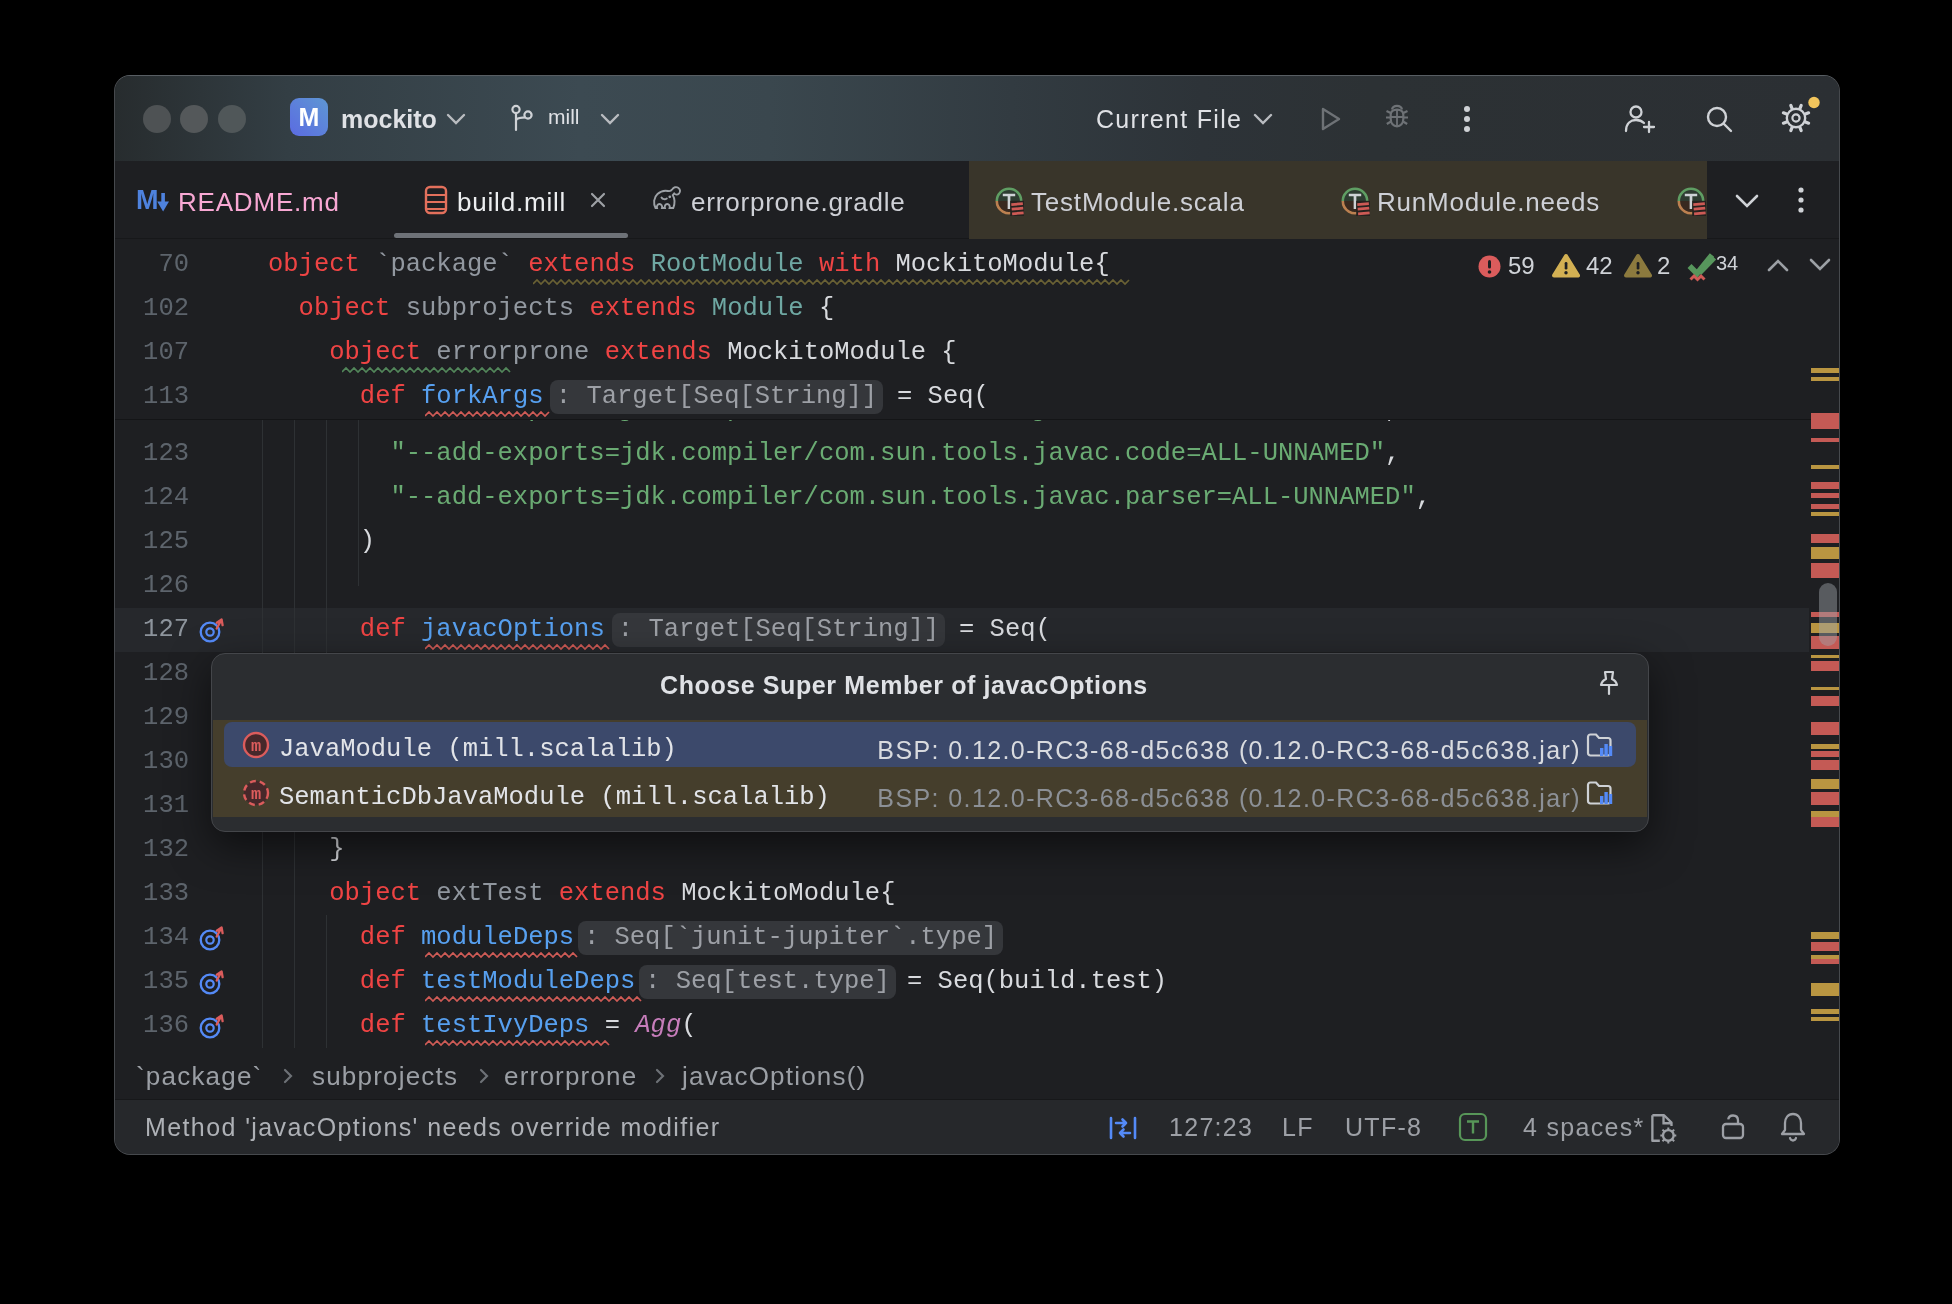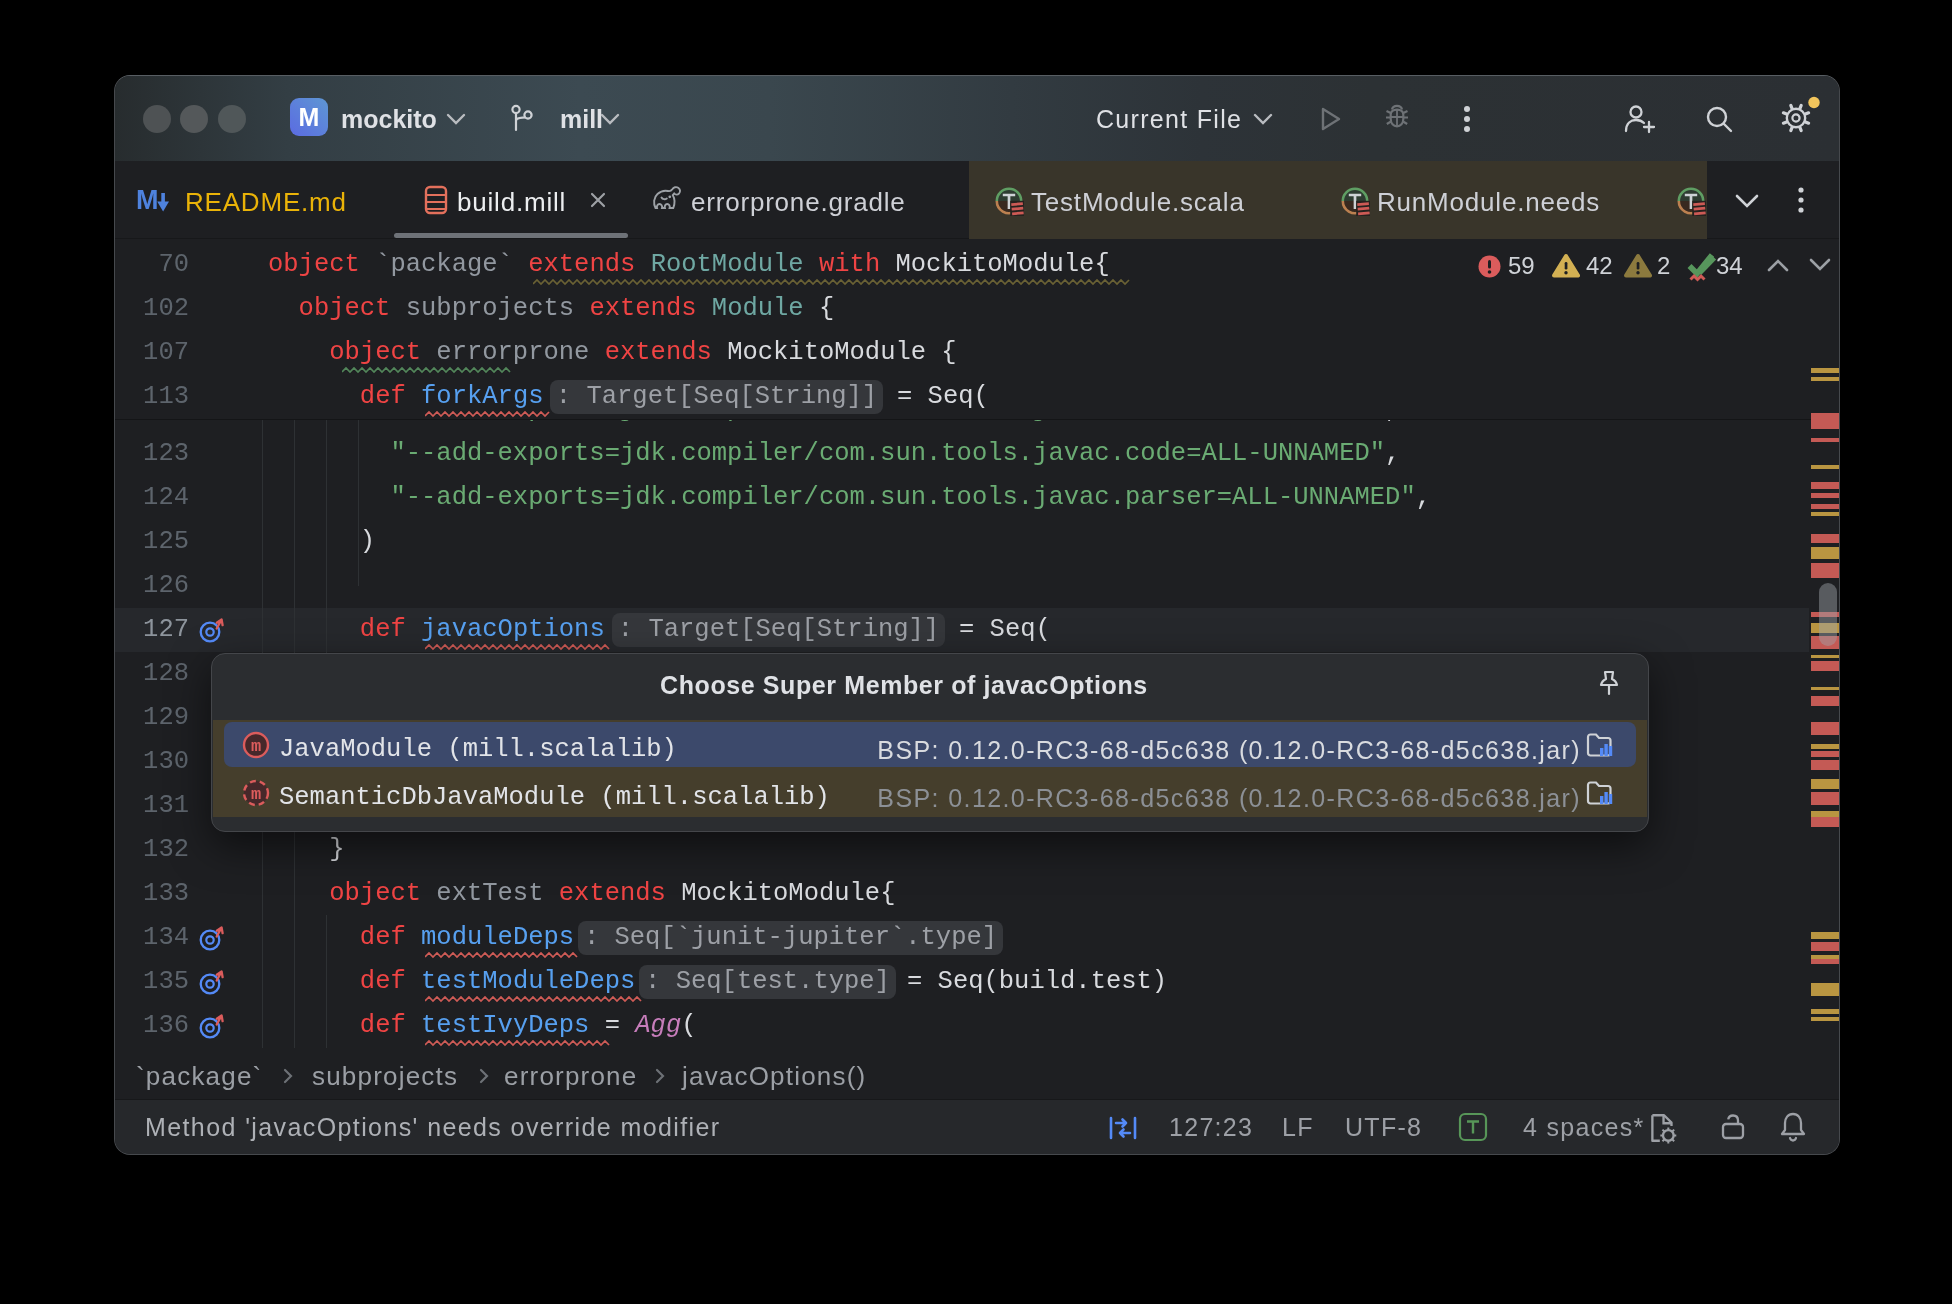--- a/index.html
+++ b/index.html
@@ -44,21 +44,21 @@
     <div class="abs" style="left:175px;top:22px;width:38px;height:38px;border-radius:9px;background:linear-gradient(45deg,#5b6be2 0%,#5e97d3 100%);color:#fff;font-size:25px;font-weight:bold;text-align:center;line-height:38px;">M</div>
     <div class="abs" style="left:226px;top:29px;font-size:25px;font-weight:600;color:#dfe1e5;">mockito</div>
     <svg class="abs" style="left:330px;top:36px;" width="22" height="14" viewBox="0 0 22 14">
         <path d="M3 3 L11 11 L19 3" fill="none" stroke="#b9bcc0" stroke-width="2.4" stroke-linecap="round"></path>
       </svg>
     <svg class="abs" style="left:393px;top:28px;" width="26" height="30" viewBox="0 0 26 30">
         <circle cx="8" cy="5.5" r="3.6" fill="none" stroke="#cfd2d6" stroke-width="2.2"></circle>
         <circle cx="20" cy="11" r="3.6" fill="none" stroke="#cfd2d6" stroke-width="2.2"></circle>
         <path d="M8 9 L8 26 M8 17 C8 13 14 14 17 13.5" fill="none" stroke="#cfd2d6" stroke-width="2.2" stroke-linecap="round"></path>
       </svg>
-    <div class="abs" style="left:433px;top:29px;font-size:25px;font-weight:700;color:#dfe1e5;margin-left:12px;">mill</div>
+    <div class="abs" style="left:433px;top:29px;font-size:21px;font-weight:400;color:#dfe1e5;">mill</div>
     <svg class="abs" style="left:484px;top:36px;" width="22" height="14" viewBox="0 0 22 14">
         <path d="M3 3 L11 11 L19 3" fill="none" stroke="#b9bcc0" stroke-width="2.4" stroke-linecap="round"></path>
       </svg>
     <div class="abs" style="left:981px;top:29px;font-size:25px;letter-spacing:1.3px;color:#dfe1e5;">Current File</div>
     <svg class="abs" style="left:1137px;top:36px;" width="22" height="14" viewBox="0 0 22 14">
         <path d="M3 3 L11 11 L19 3" fill="none" stroke="#b9bcc0" stroke-width="2.4" stroke-linecap="round"></path>
       </svg>
     <svg class="abs" style="left:1203px;top:29px;" width="26" height="28" viewBox="0 0 26 28">
         <path d="M5 4 L21 14 L5 24 Z" fill="none" stroke="#6e7276" stroke-width="2.4" stroke-linejoin="round"></path>
       </svg>
@@ -98,21 +98,21 @@
         </g>
         <circle cx="38" cy="6.5" r="5.7" fill="#f2c55c"></circle>
       </svg>
   </div>
   <div id="tabbar">
     <div class="abs" style="left:21px;top:24px;font-size:27px;font-weight:bold;color:#4e82de;">M</div>
       <svg class="abs" style="left:41px;top:31px;" width="14" height="22" viewBox="0 0 14 22">
         <rect x="5.3" y="1" width="3.6" height="11" fill="#4e82de"></rect>
         <path d="M1.2 9.5 L7.1 19.5 L13 9.5 Z" fill="#4e82de"></path>
       </svg>
-    <div class="abs" style="left:70px;top:26px;font-size:26px;letter-spacing:0.8px;color:#eab308;">README.md</div>
+    <div class="abs" style="left:63px;top:26px;font-size:26px;letter-spacing:0.8px;color:#f9a8d4;">README.md</div>
     <svg class="abs" style="left:308px;top:24px;" width="26" height="30" viewBox="0 0 26 30">
         <g fill="none" stroke="#e3705c" stroke-width="2.4" stroke-linejoin="round">
           <rect x="3" y="2" width="20" height="26" rx="4"></rect>
           <path d="M3 10 L23 10 M3 17 L23 17 M3 24 L23 24" stroke-width="2"></path>
         </g>
       </svg>
     <div class="abs" style="left:342px;top:26px;font-size:26px;letter-spacing:0.8px;color:#eceef0;">build.mill</div>
     <svg class="abs" style="left:474px;top:30px;" width="18" height="18" viewBox="0 0 18 18">
         <path d="M3 3 L15 15 M15 3 L3 15" stroke="#9da0a5" stroke-width="2.2" stroke-linecap="round"></path>
       </svg>
@@ -293,21 +293,21 @@
           <path d="M14 3 L26 22.5 L2 22.5 Z" fill="#8c7a3e" stroke="#8c7a3e" stroke-width="4" stroke-linejoin="round"></path>
           <rect x="12.7" y="9" width="2.7" height="7.5" rx="1.3" fill="#1e1f22"></rect>
           <circle cx="14" cy="19.8" r="1.7" fill="#1e1f22"></circle>
         </svg>
       <div class="abs sans" style="left:1542px;top:13px;font-size:24px;color:#cfd2d7;">2</div>
       <svg class="abs" style="left:1572px;top:12px;" width="30" height="32" viewBox="0 0 30 32">
           <path d="M2.5 15 L10 22.5 L25 4" fill="none" stroke="#57965c" stroke-width="5.6"></path>
           <path d="M12.5 22.5 L27.5 7" fill="none" stroke="#57965c" stroke-width="4.6"></path>
           <path d="M3.5 28.5 L7 25 L10.5 28.5 L14 25 L17.5 28.5" fill="none" stroke="#cf5b56" stroke-width="3"></path>
         </svg>
-      <div class="abs sans" style="left:1601px;top:13px;font-size:24px;color:#cfd2d7;">34</div>
+      <div class="abs sans" style="left:1601px;top:13px;font-size:20px;color:#cfd2d7;">34</div>
       <svg class="abs" style="left:1651px;top:18px;" width="24" height="16" viewBox="0 0 24 16">
           <path d="M3 13 L12 4 L21 13" fill="none" stroke="#9ca0a5" stroke-width="2.6" stroke-linecap="round"></path>
         </svg>
       <svg class="abs" style="left:1693px;top:18px;" width="24" height="16" viewBox="0 0 24 16">
           <path d="M3 3 L12 12 L21 3" fill="none" stroke="#9ca0a5" stroke-width="2.6" stroke-linecap="round"></path>
         </svg>
     </div>
 
     <div class="mark myel" style="top:129px;height:5px;"></div>
     <div class="mark myel" style="top:138px;height:4px;"></div>

